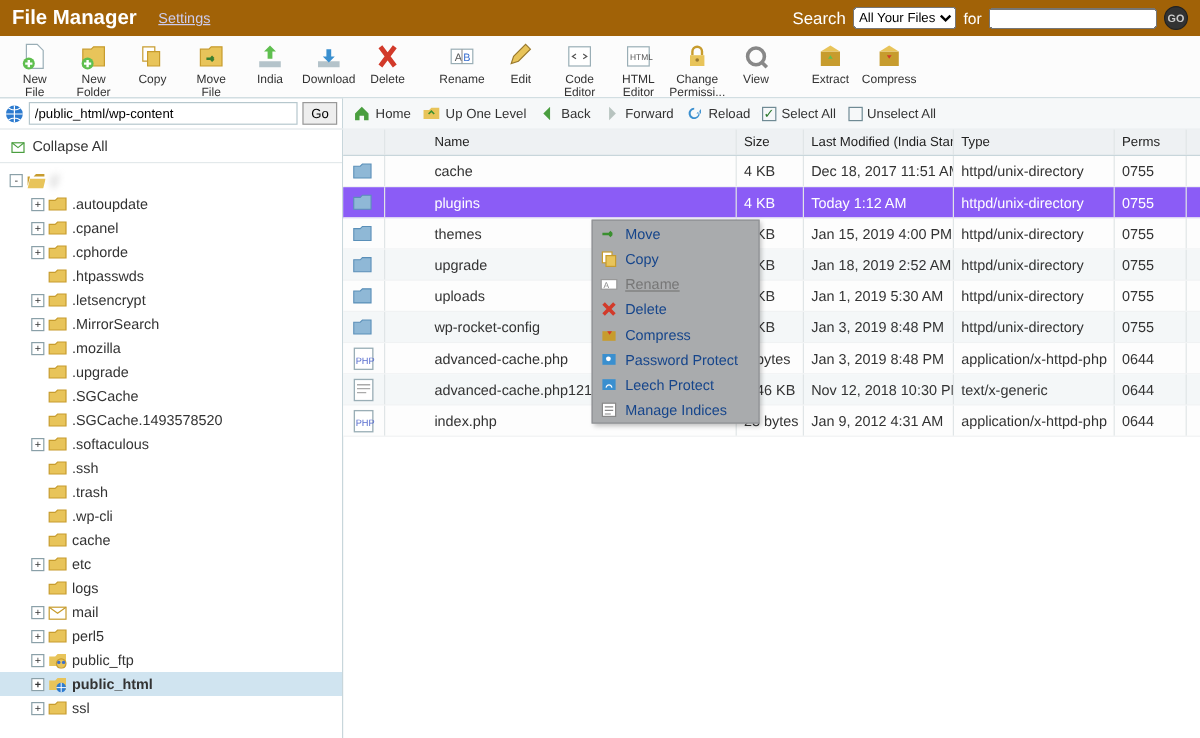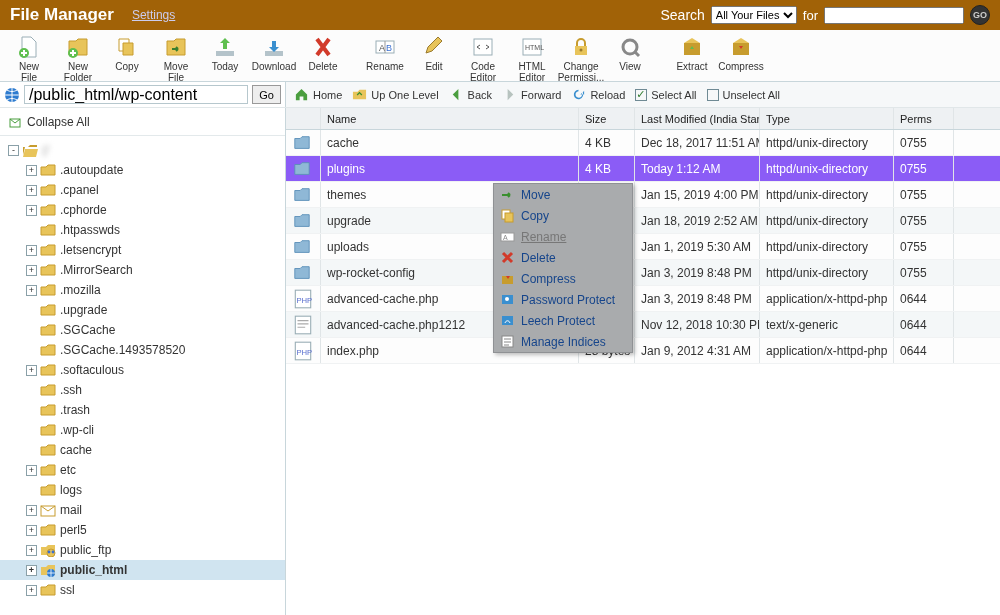--- a/index.html
+++ b/index.html
@@ -20,21 +20,21 @@
   .toolbar { background: #fcfcfc; height: 52px; border-bottom: 1px solid #c8d6db; display: flex; align-items: flex-start; padding: 3px 6px; gap: 3px; }
   .tb-item { display:flex; flex-direction:column; align-items:center; width:46px; font-size:10px; color:#333; cursor:pointer; padding-top:2px;}
   .tb-item svg { width:24px; height:24px; }
   .tb-sep { width:10px; }
   .tb-item .lbl { margin-top:2px; line-height:11px; text-align:center; }
 
   
   .row2 { display:flex; height:26px; border-bottom:1px solid #e1e7e9; }
   .pathcell { width:286px; display:flex; align-items:center; padding:2px 4px; gap:4px; border-right:1px solid #c8d6db;}
   .globe { width:16px; height:16px; }
-  .pathcell input { flex:1; height:19px; font-size:16px; padding:0 4px; border:1px solid #b6c7cd; }
+  .pathcell input { flex:1; height:19px; font-size:11px; padding:0 4px; border:1px solid #b6c7cd; }
   .gobtn { height:19px; font-size:11px; padding:0 6px; border:1px solid #999; background:#eee; cursor:pointer;}
   .navcell { flex:1; display:flex; align-items:center; gap:10px; padding:0 8px; background:#f6f8f9;}
   .nav-item { display:flex; align-items:center; gap:4px; font-size:11px; color:#333; cursor:pointer;}
   .nav-item svg { width:15px; height:15px; }
 
   
   .body { display:flex; height:507px; }
   .sidebar { width:286px; border-right:1px solid #c8d6db; overflow:hidden; padding:4px 0; }
   .collapse-all { display:flex; align-items:center; gap:5px; padding:3px 8px 6px; font-size:12px; color:#333; border-bottom:1px solid #e3e9eb;}
   .tree { padding-top:4px; }
@@ -42,21 +42,21 @@
   .tree-row .exp { width:11px; height:11px; border:1px solid #8aa0a8; font-size:9px; line-height:9px; text-align:center; margin-right:3px; color:#333; background:#fff;}
   .tree-row .exp.none { border:none; }
   .folder-icon { width:16px; height:14px; margin-right:4px; }
   .tree-row.sel { background:#d0e4f0; font-weight:bold; }
   .blur { filter: blur(2.5px); color:#aaa;}
 
   
   .filepane { flex:1; display:flex; flex-direction:column; position:relative; }
   .fh { display:flex; background:#eef1f3; border-bottom:1px solid #c8d6db; height:22px; align-items:center; font-size:11px; color:#222; }
   .fh > div, .frow > div { border-right:1px solid #e0e5e7; padding:0 6px; height:100%; display:flex; align-items:center; overflow:hidden; white-space:nowrap; }
-  .c-icon{width:35px;} .c-name{width:258px;} .c-size{width:56px;} .c-mod{width:125px;} .c-type{width:134px;} .c-perm{width:60px;}
+  .c-icon{width:35px;} .c-name{width:258px;margin-left:35px;} .c-size{width:56px;} .c-mod{width:125px;} .c-type{width:134px;} .c-perm{width:60px;}
   .frow { display:flex; height:26px; font-size:12px; border-bottom:1px solid #f0f2f3;}
   .frow:nth-child(odd){background:#fdfdfd;}
   .frow:nth-child(even){background:#f4f7f8;}
   .frow.selected { background:#8b5cf6; color:#fff; }
   .fi-folder svg, .fi-file svg { width:20px; height:18px; }
 
   
   .ctxmenu { position:absolute; left:493px; top:183px; width:140px; background:#a9abad; border:1px solid #8f9194; box-shadow:2px 2px 4px rgba(0,0,0,.25); z-index:50;}
   .ctxmenu .ctx-item { display:flex; align-items:center; height:21px; padding:0 6px; font-size:12px; color:#16458b; gap:6px; cursor:pointer;}
   .ctxmenu .ctx-item.disabled { color:#777; text-decoration:underline; }
@@ -108,21 +108,21 @@
         <path d="M3 6h7l2-2h9v16H3z" fill="#e8c45a" stroke="#c79c2e"></path>
         <path d="M8 14h6m0 0l-2-2m2 2l-2 2" stroke="#3a7f2f" stroke-width="2" fill="none"></path>
       </svg>
       <span class="lbl">Move <br>File</span>
     </div>
     <div class="tb-item">
       <svg viewBox="0 0 24 24">
         <path d="M3 16h18v5H3z" fill="#b4c3ca"></path>
         <path d="M12 3l5 5h-3v6h-4V8H7z" fill="#5fbf4f"></path>
       </svg>
-      <span class="lbl">Today</span>
+      <span class="lbl">India</span>
     </div>
     <div class="tb-item">
       <svg viewBox="0 0 24 24">
         <path d="M3 16h18v5H3z" fill="#b4c3ca"></path>
         <path d="M12 17l-5-5h3V6h4v6h3z" fill="#3a8fcf"></path>
       </svg>
       <span class="lbl">Download</span>
     </div>
     <div class="tb-item">
       <svg viewBox="0 0 24 24">

